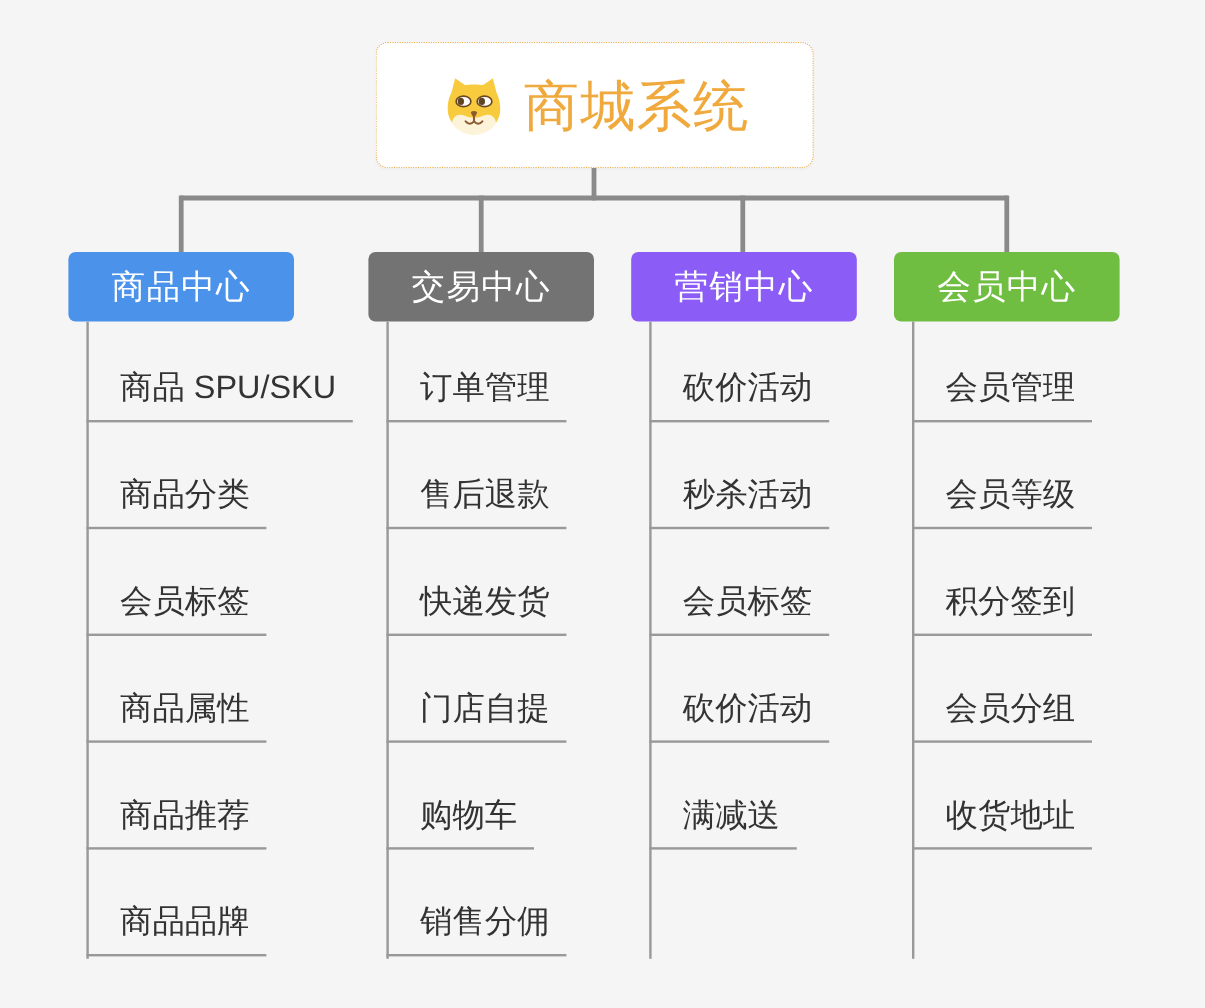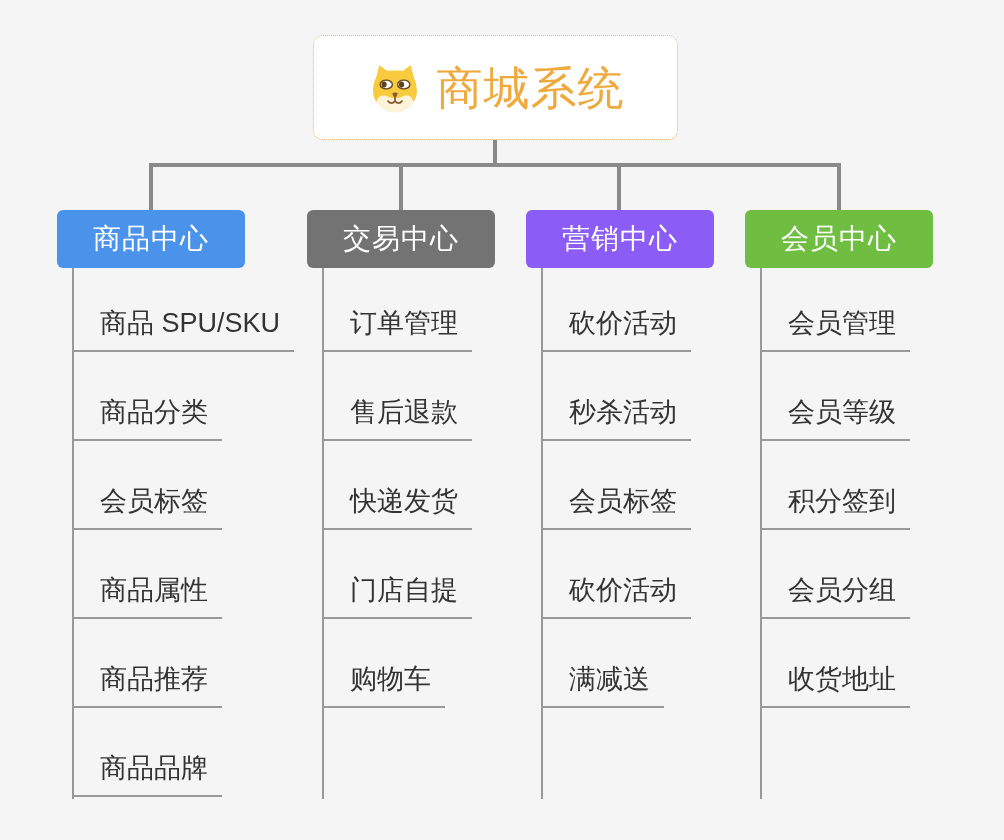--- a/index.html
+++ b/index.html
@@ -134,20 +134,23 @@
           </div>
           <div class="child">
             <span class="child-label">快递发货</span>
           </div>
           <div class="child">
             <span class="child-label">门店自提</span>
           </div>
           <div class="child">
             <span class="child-label">购物车</span>
           </div>
+          <div class="child">
+            <span class="child-label">销售分佣</span>
+          </div>
         </div>
       </div>
       <div class="column" style="left: 526px;">
         <div class="branch-header" style="background: #8b5cf6;">营销中心</div>
         <div class="trunk"></div>
         <div class="children">
           <div class="child">
             <span class="child-label">砍价活动</span>
           </div>
           <div class="child">

